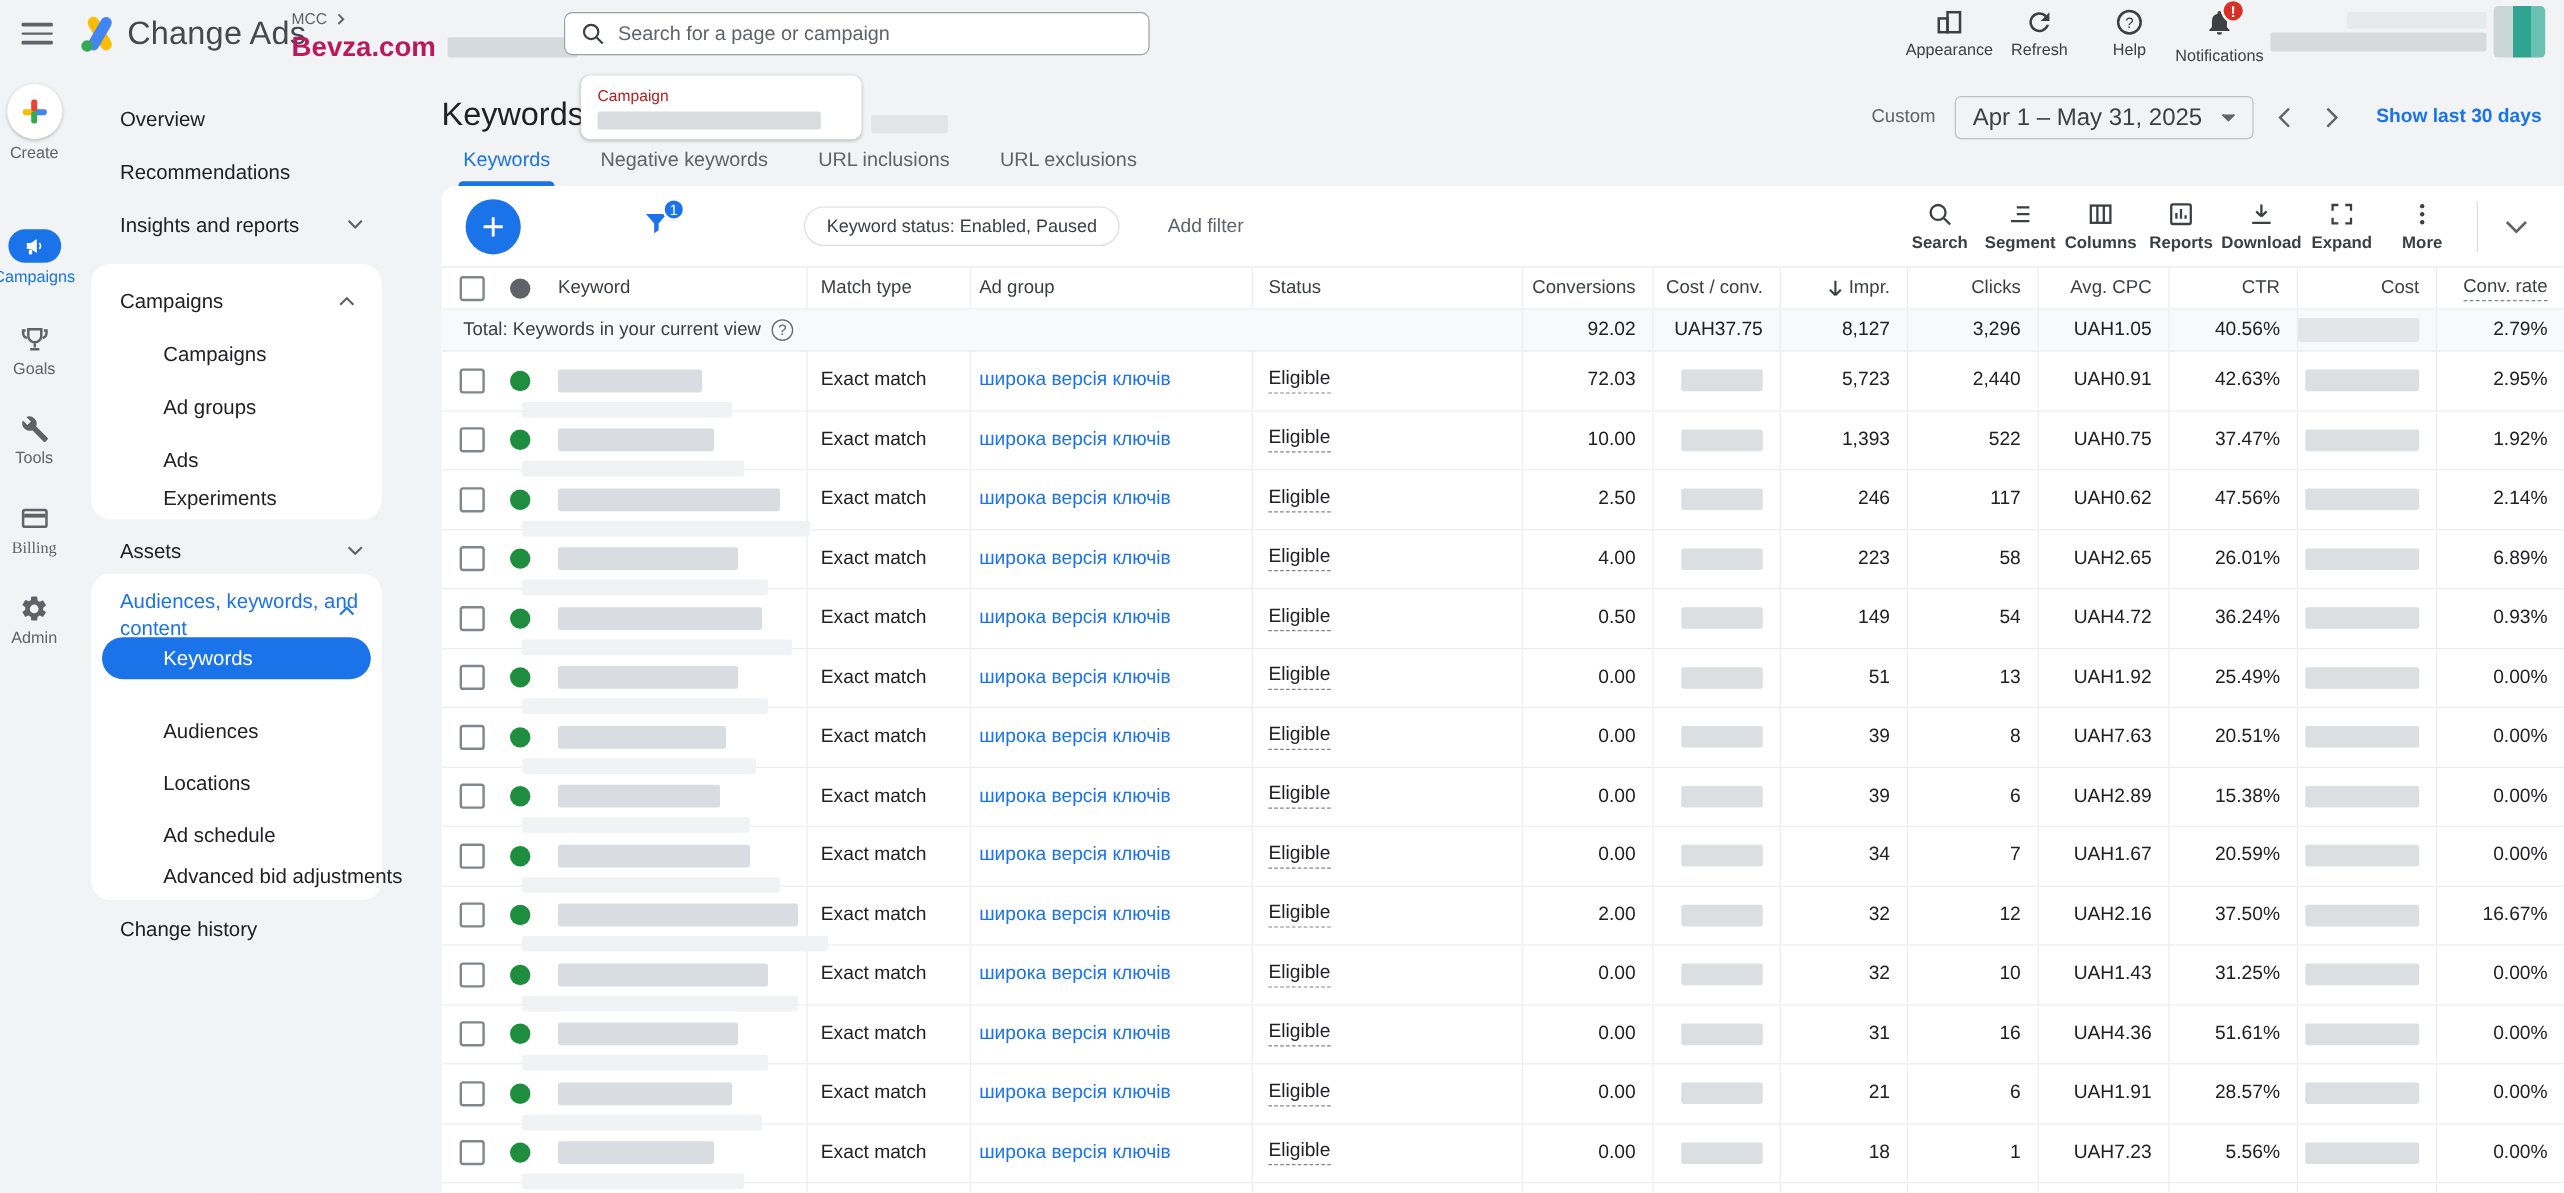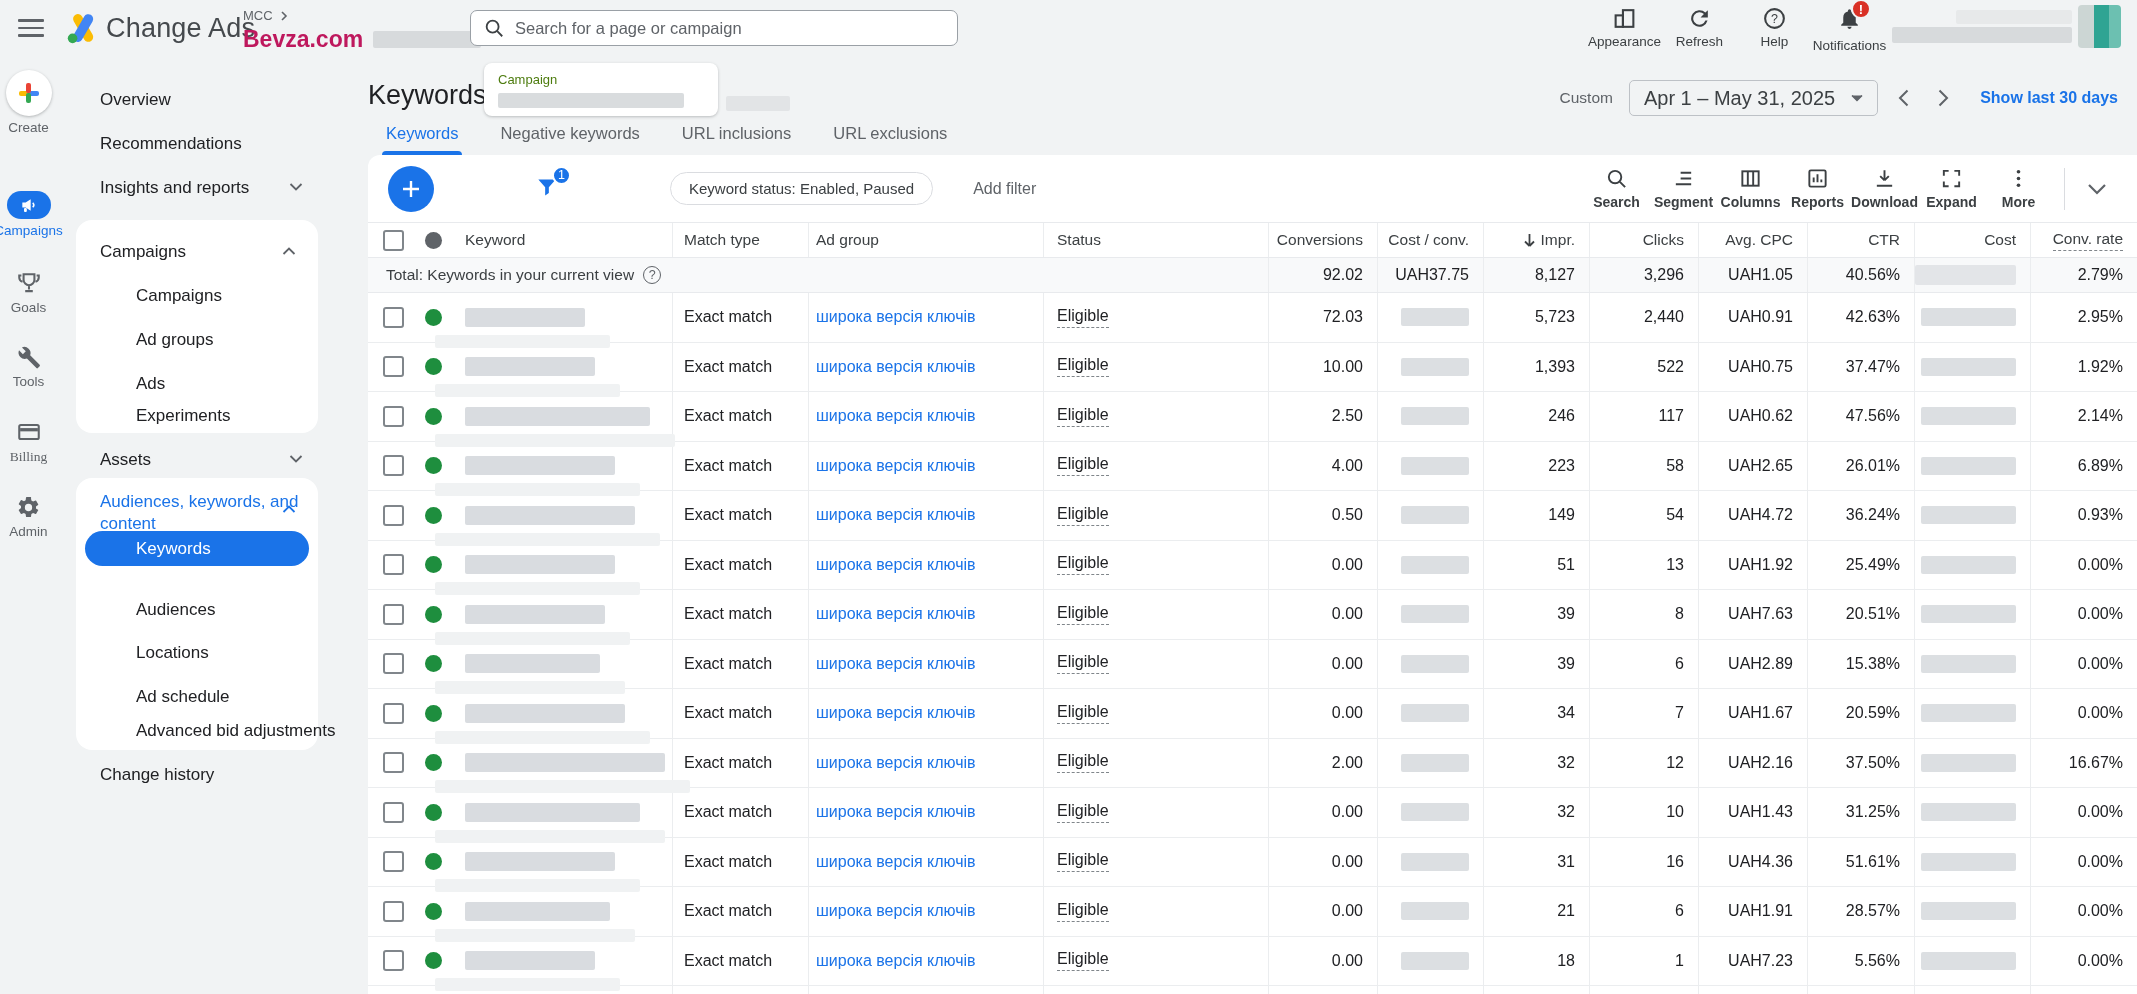--- a/index.html
+++ b/index.html
@@ -43,21 +43,21 @@
   .nav-chev { position:absolute; left:232px; cursor:pointer; }
   .nav-card { position:absolute; left:19px; width:242px; background:#fff; border-radius:16px; }
   .card-header { position:absolute; left:24px; white-space:nowrap; cursor:pointer; }
   .card-item { position:absolute; left:60px; white-space:nowrap; cursor:pointer; }
   .kw-pill { position:absolute; left:9px; width:224px; height:35px; background:#1a73e8; border-radius:17.5px; color:#fff; display:flex; align-items:center; padding-left:51px; cursor:pointer; }
 
   
   .main { position:absolute; left:368px; top:56px; right:0; bottom:0; }
   .page-title { position:absolute; left:0; top:24px; font-size:27px; color:#202124; }
   .campaign-card { position:absolute; left:116px; top:7px; width:234px; height:53px; background:#fff; border-radius:8px; box-shadow:0 1px 3px rgba(60,64,67,.3); padding:9px 14px; z-index:5; }
-  .campaign-card .cc-label { font-size:13px; color:#4d7c0f; }
+  .campaign-card .cc-label { font-size:13px; color:#b91c1c; }
   .stray-blur { position:absolute; left:358px; top:40px; width:64px; height:15px; background:#e2e4e6; border-radius:2px; }
   .date-group { position:absolute; right:19px; top:24px; display:flex; align-items:center; }
   .date-mode { font-size:15.5px; color:#5f6368; margin-right:16px; }
   .date-btn { height:36px; border:1px solid #bdc1c6; border-radius:5px; display:flex; align-items:center; padding:0 14px; gap:16px; font-size:20px; color:#3c4043; cursor:pointer; }
   .date-nav { width:30px; height:30px; display:flex; align-items:center; justify-content:center; cursor:pointer; margin-left:10px; }
   .show-last { font-size:16px; color:#1a73e8; font-weight:700; margin-left:22px; cursor:pointer; white-space:nowrap; }
 
   .tabs { position:absolute; left:0; top:64px; height:35px; display:flex; padding-left:18px; gap:42px; }
   .tab { font-size:16.5px; color:#5f6368; font-weight:500; position:relative; cursor:pointer; padding-top:4px; white-space:nowrap; }
   .tab.active { color:#1a73e8; }

